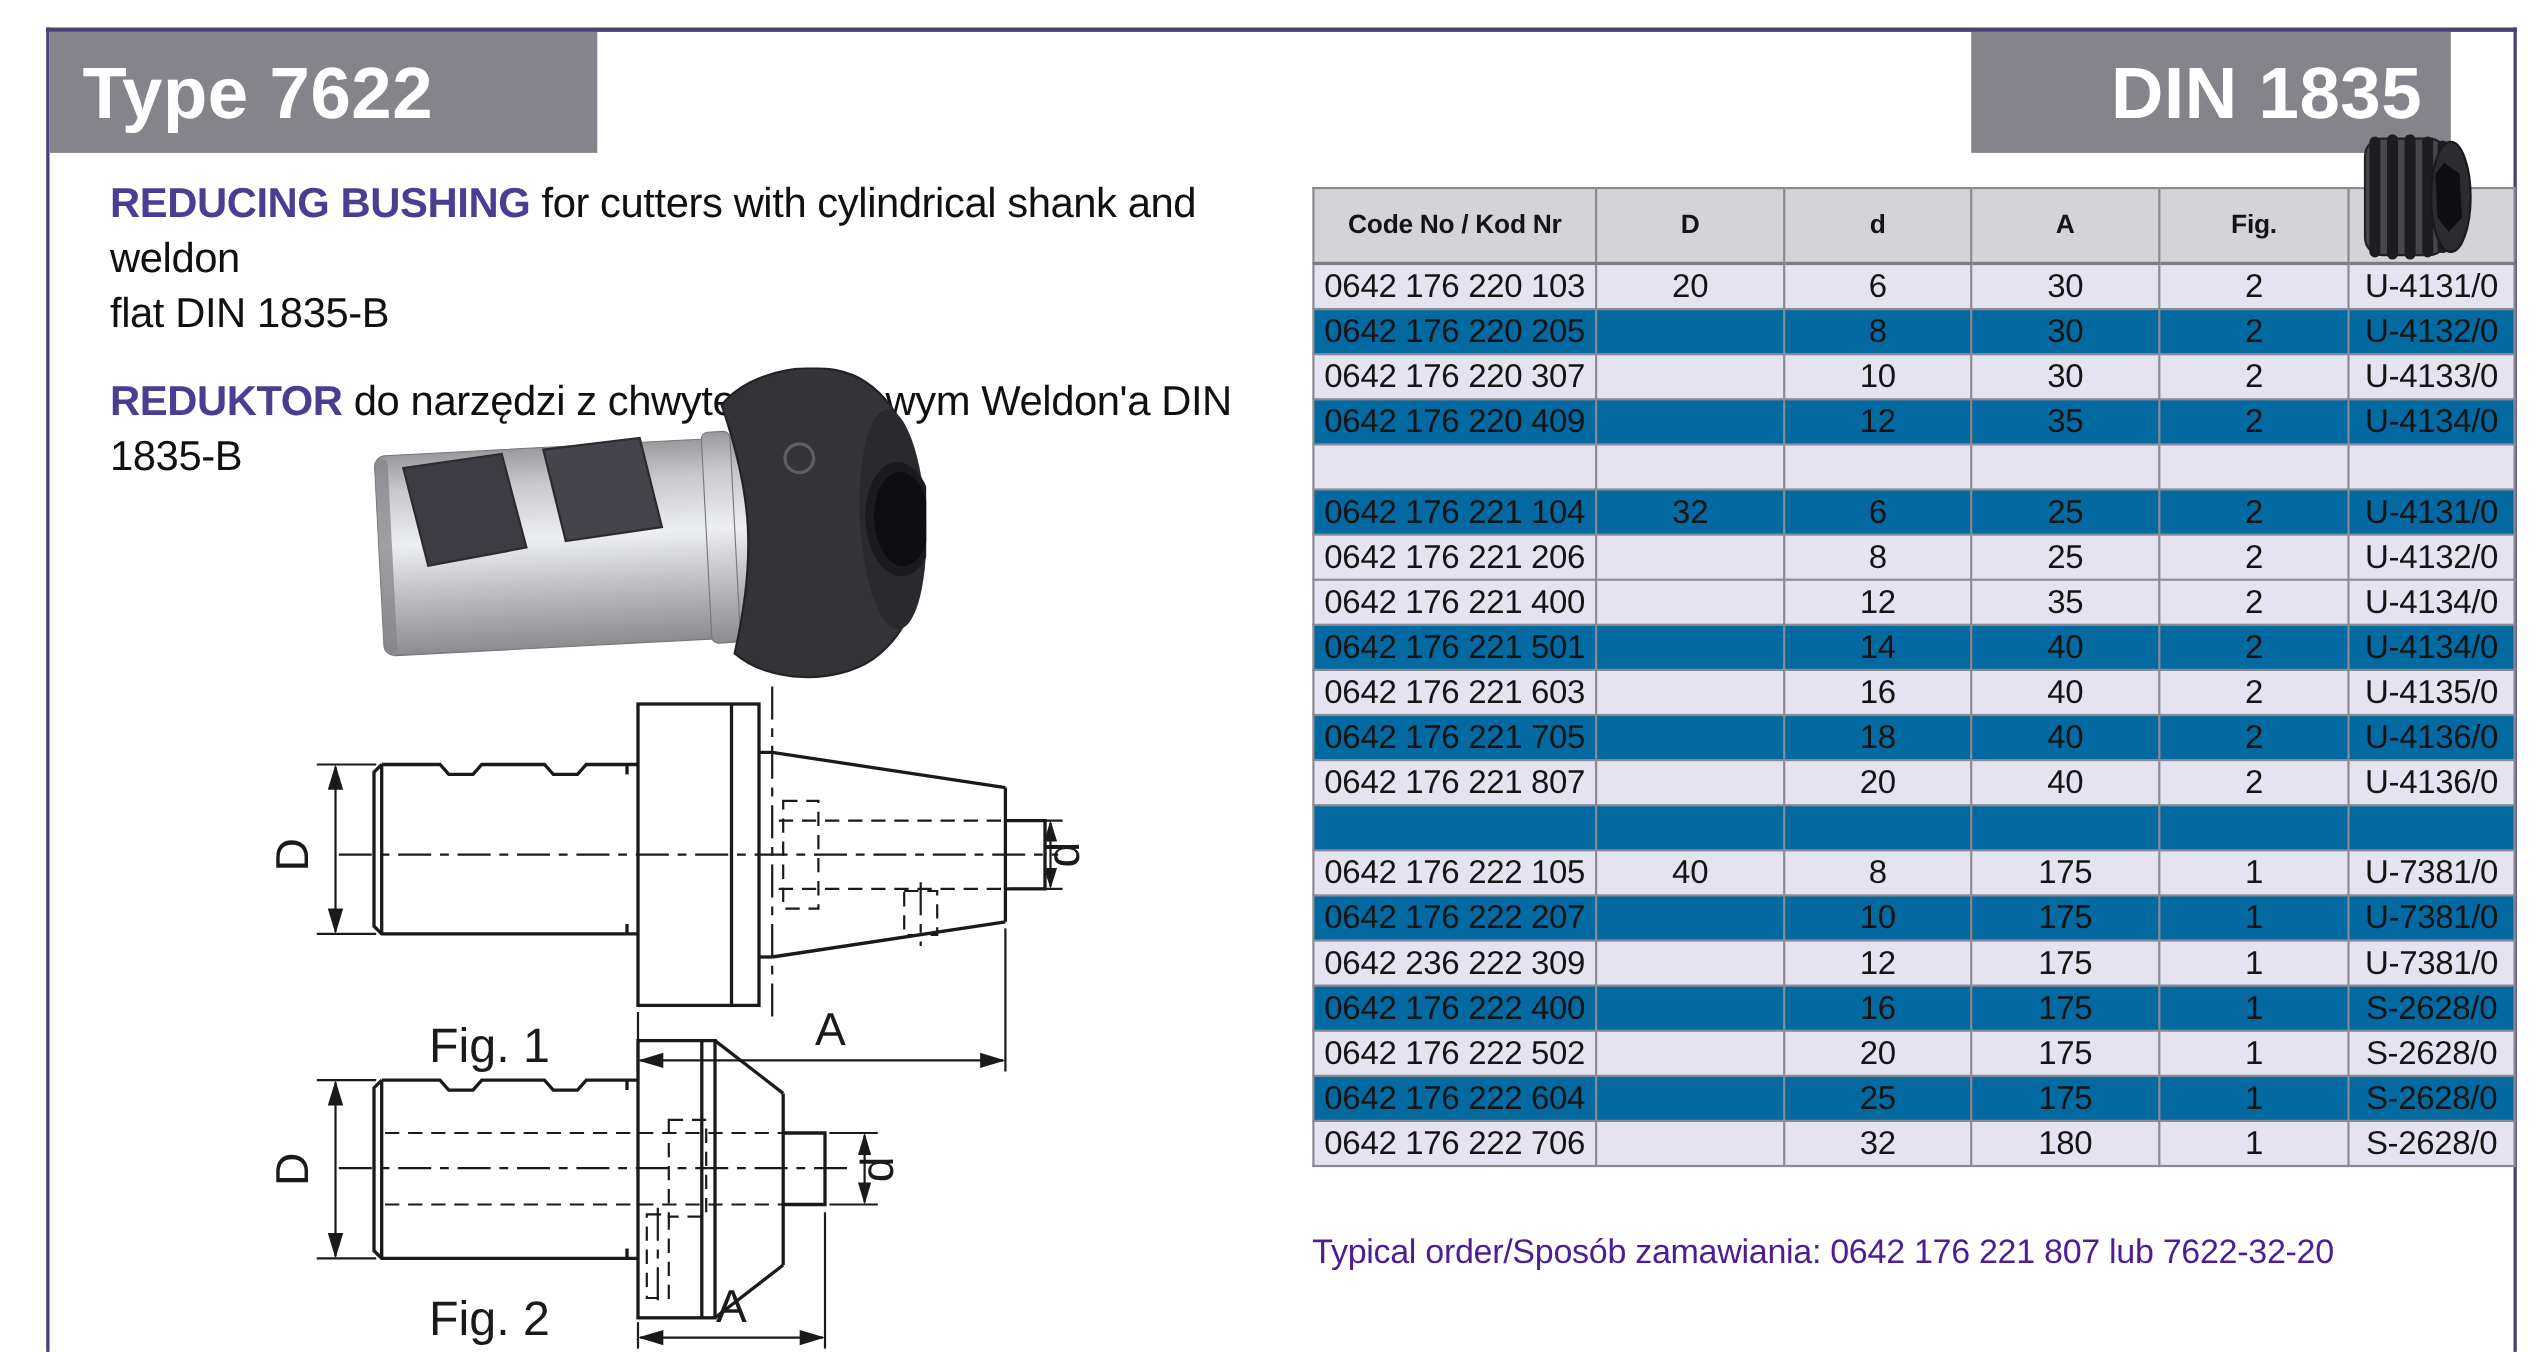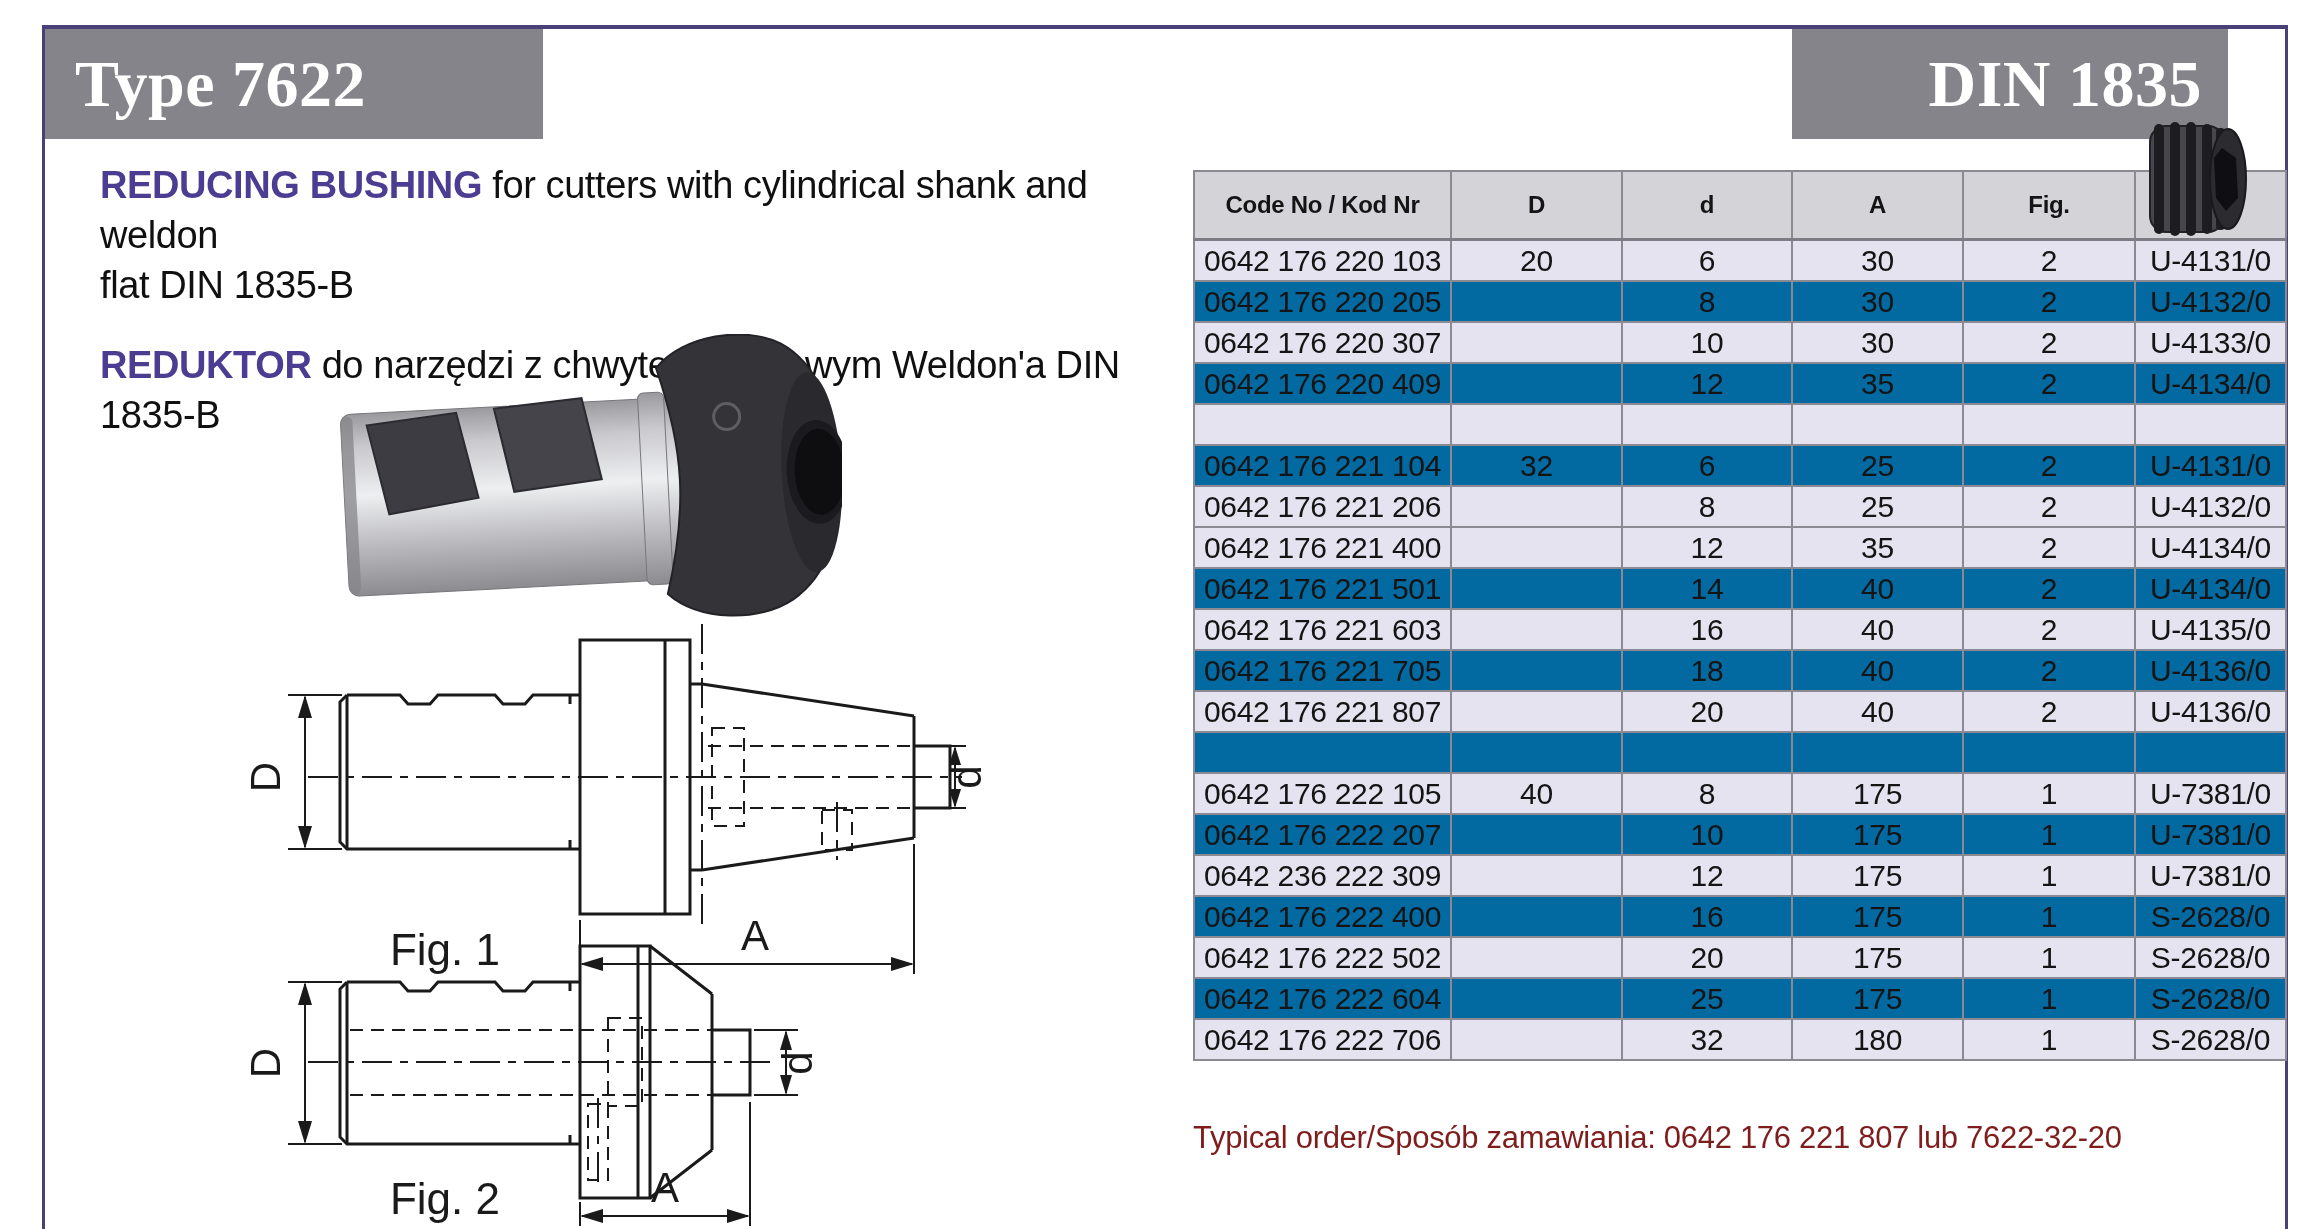--- a/index.html
+++ b/index.html
@@ -6,21 +6,21 @@
   #canvas{
     position:relative;width:2315px;height:1229px;background:#ffffff;overflow:hidden;
     font-family:"Liberation Sans","DejaVu Sans",sans-serif;color:#141414;
   }
   
   .frame-top{position:absolute;left:42px;top:25px;width:2246px;height:4px;background:#4a4078;}
   .frame-left{position:absolute;left:42px;top:25px;width:3px;height:1204px;background:#4a4078;}
   .frame-right{position:absolute;left:2285px;top:25px;width:3px;height:1204px;background:#4a4078;}
   
   .title-box{position:absolute;top:29px;height:110px;background:#85848a;color:#ffffff;
-    display:flex;align-items:center;font-weight:bold;font-size:66px;letter-spacing:0.5px;font-family:Liberation Serif, serif;}
+    display:flex;align-items:center;font-weight:bold;font-size:66px;letter-spacing:0.5px;}
   .title-left{left:45px;width:468px;padding-left:30px;}
   .title-right{left:1792px;width:410px;justify-content:flex-end;padding-right:26px;}
   
   .desc{position:absolute;left:100px;top:160px;width:1060px;font-size:38px;line-height:50px;letter-spacing:-0.4px;color:#101010;}
   .desc p{margin:0 0 30px 0;}
   .accent{color:#4c3d92;font-weight:bold;}
   
   .spec-table-wrap{position:absolute;left:1193px;top:170px;}
   table.spec{border-collapse:collapse;table-layout:fixed;width:1092px;}
   table.spec th{
@@ -40,21 +40,21 @@
   .fig1{position:absolute;left:250px;top:612px;}
   .fig2{position:absolute;left:250px;top:932px;}
   .fig-outline{stroke:#1a1a1a;stroke-width:3;fill:none;}
   .fig-thin{stroke:#1a1a1a;stroke-width:2;fill:none;}
   .fig-center{stroke:#1a1a1a;stroke-width:2;fill:none;stroke-dasharray:30 8 8 8;}
   .fig-dash{stroke:#1a1a1a;stroke-width:2;fill:none;stroke-dasharray:13 8;}
   .fig-label{font-family:"Liberation Sans","DejaVu Sans",sans-serif;font-size:44px;fill:#1a1a1a;}
   .dim-label{font-family:"Liberation Sans","DejaVu Sans",sans-serif;font-size:42px;fill:#1a1a1a;}
   .arrow{fill:#1a1a1a;stroke:none;}
   
-  .typical-order{position:absolute;left:1193px;top:1120px;font-size:31px;letter-spacing:-0.3px;color:#7f1d1d;white-space:nowrap;}
+  .typical-order{position:absolute;left:1193px;top:1120px;font-size:31px;letter-spacing:-0.3px;color:#4c1d95;white-space:nowrap;}
 </style>
 </head>
 <body>
 
 <div id="canvas">
 
   <div class="frame-top"></div>
   <div class="frame-left"></div>
   <div class="frame-right"></div>
 

